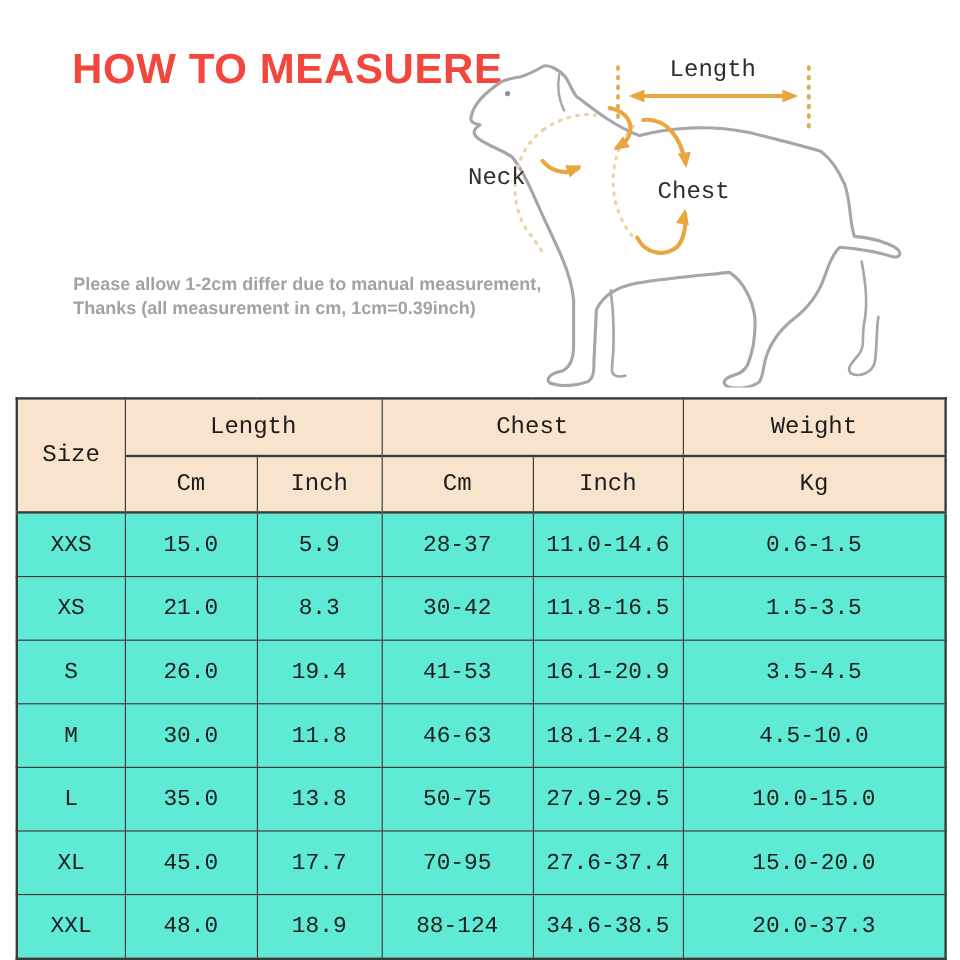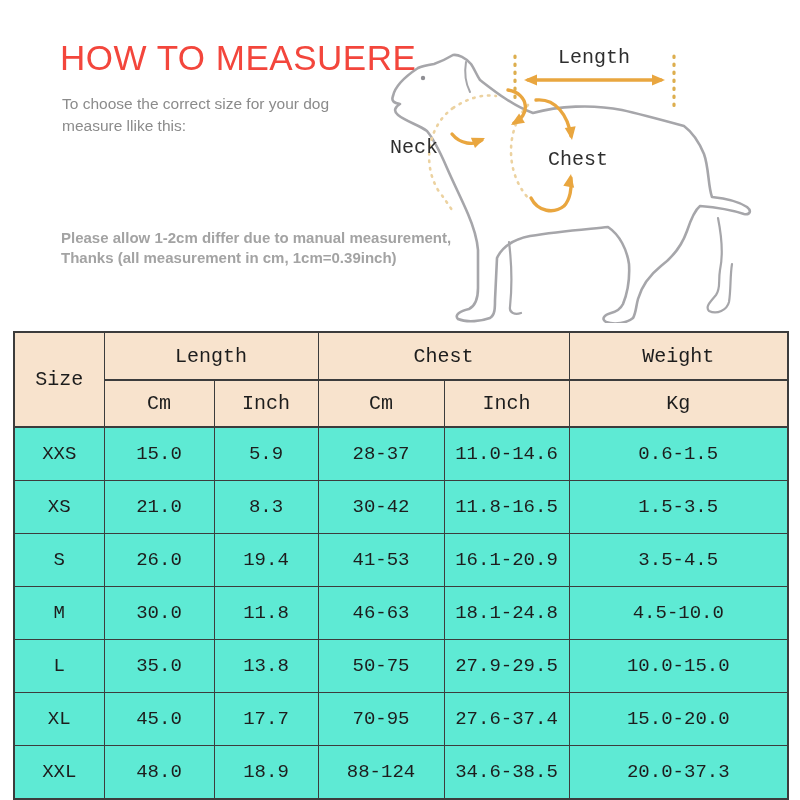--- a/index.html
+++ b/index.html
@@ -1,20 +1,20 @@
 <!DOCTYPE html>
 <html><head>
 <meta charset="utf-8">
 <style>
   html,body{margin:0;padding:0;background:#ffffff;}
   #stage{position:relative;width:800px;height:800px;background:#ffffff;overflow:hidden;
          font-family:"Liberation Sans",sans-serif;}
 
   
-  .main-title{position:absolute;left:60px;top:38px;font-size:35px;font-weight:400;
+  .main-title{position:absolute;left:60px;top:38px;font-size:35px;font-weight:700;
               color:#f3463c;letter-spacing:0.5px;}
   .subtitle{position:absolute;left:62px;top:93px;font-size:15.5px;line-height:1.45;
             color:#8b8b8b;white-space:pre-line;}
   .attention-title{position:absolute;left:58px;top:190px;font-size:29px;font-weight:800;
                    color:#f3463c;letter-spacing:0.5px;}
   .attention-body{position:absolute;left:61px;top:228px;font-size:15px;font-weight:700;
                   line-height:1.35;color:#a3a3a3;white-space:pre-line;}
 
   
   .dog-wrap{position:absolute;left:378px;top:18px;width:422px;height:305px;}
@@ -34,22 +34,20 @@
   table.size-table th.size-head{border-bottom-width:2.4px;margin-left:43px;}
   table.size-table td{height:52px;font-size:19px;background:#5eead4;}
   table.size-table{border:2px solid #3c3c3c;}
 </style>
 </head>
 <body>
 
 <div id="stage">
 
   <div class="main-title">HOW TO MEASUERE</div>
-  <div class="subtitle">To choose the correct size for your dog
-measure llike this:</div>
   <div class="attention-body">Please allow 1-2cm differ due to manual measurement,
 Thanks (all measurement in cm, 1cm=0.39inch)</div>
 
   <div class="dog-wrap">
     <svg width="422" height="305" viewBox="0 0 422 305">
 
       <g stroke="#a6a6aa" stroke-width="2.6" fill="none" stroke-linecap="round" stroke-linejoin="round">
         <path d="M 40,50
                  C 28,58 17,68 15,78
                  C 13,83 16,85 22,86

